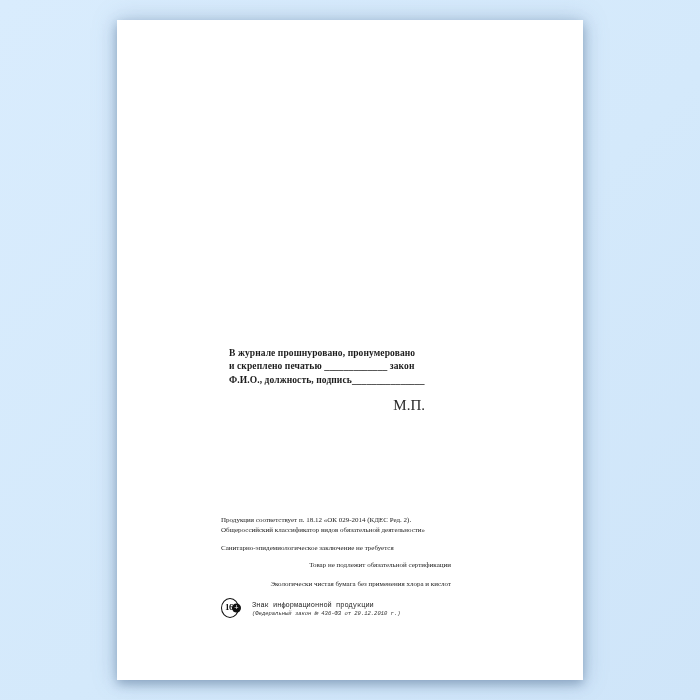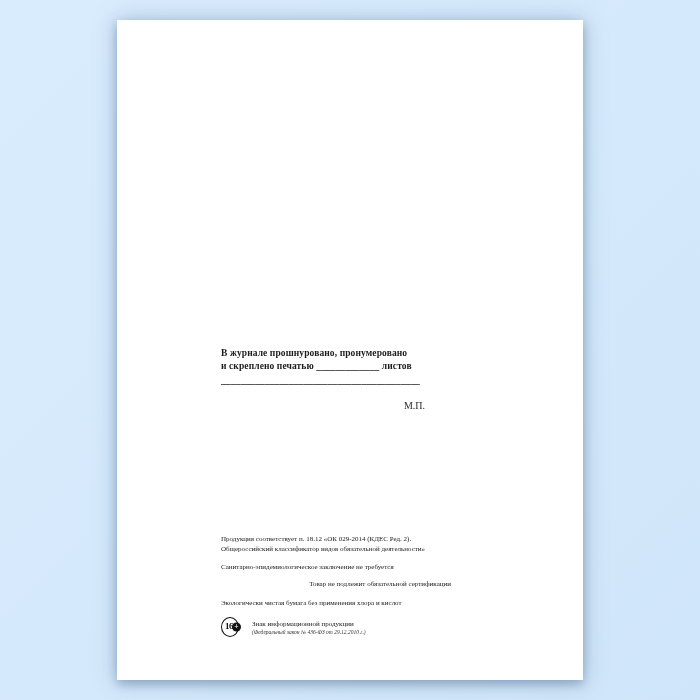--- a/index.html
+++ b/index.html
@@ -21,43 +21,43 @@
   .stitch-block {
     position: absolute;
     left: 104px; top: 327px;
     width: 216px;
     font-size: 9.5px;
     line-height: 13.3px;
     font-weight: bold;
     color: #1c1c1c;
     white-space: nowrap;
   }
-  .stitch-block .line { letter-spacing: 0.1px; }
+  .stitch-block .line { letter-spacing: 0.1px; margin-left: 8px; }
   .stamp-line {
     margin-top: 12px;
     text-align: right;
     padding-right: 12px;
     font-weight: normal;
-    font-size: 10px;
+    font-size: 15px;
     color: #2a2a2a;
   }
   
   .compliance-block {
     position: absolute;
-    left: 104px; top: 514px;
+    left: 104px; top: 495px;
     width: 230px;
     font-size: 7px;
     line-height: 10px;
     color: #222;
     white-space: nowrap;
   }
   .compliance-block .italic { font-style: italic; }
   .gap-lg { margin-top: 8px; }
   .gap-md { margin-top: 7px; text-align: right; }
-  .gap-sm { margin-top: 9px; }
+  .gap-sm { margin-top: 9px; text-align: right; }
   
   .age-row {
     margin-top: 9px;
     display: flex;
     align-items: center;
   }
   .age-badge {
     position: relative;
     width: 18px; height: 20px;
     border: 1.7px solid #111;
@@ -81,37 +81,37 @@
     transform: translateY(-50%);
     width: 9px; height: 9px;
     background: #111;
     border-radius: 50%;
     color: #fff;
     font-size: 7.5px;
     font-weight: bold;
     line-height: 8.5px;
     text-align: center;
   }
-  .age-text { margin-left: 13px; }
+  .age-text { margin-left: 13px; font-family: Liberation Mono, monospace; }
   .age-text .law {
     font-style: italic;
     font-size: 5.5px;
     line-height: 7px;
     color: #333;
   }
 </style>
 </head>
 <body>
 
 <div class="sheet">
 
   <div class="stitch-block">
     <div class="line">В журнале прошнуровано, пронумеровано</div>
-    <div class="line">и скреплено печатью _____________ листов</div>
-    <div class="line">_________________________________________</div>
+    <div class="line">и скреплено печатью _____________ закон</div>
+    <div class="line">Ф.И.О., должность, подпись_______________</div>
     <div class="stamp-line">М.П.</div>
   </div>
 
   <div class="compliance-block">
     <div>Продукция соответствует п. 18.12 «ОК 029-2014 (КДЕС Ред. 2).</div>
     <div>Общероссийский классификатор видов обязательной деятельности»</div>
     <div class="gap-lg">Санитарно-эпидемиологическое заключение не требуется</div>
     <div class="gap-md">Товар не подлежит обязательной сертификации</div>
     <div class="gap-sm">Экологически чистая бумага без применения хлора и кислот</div>
 

